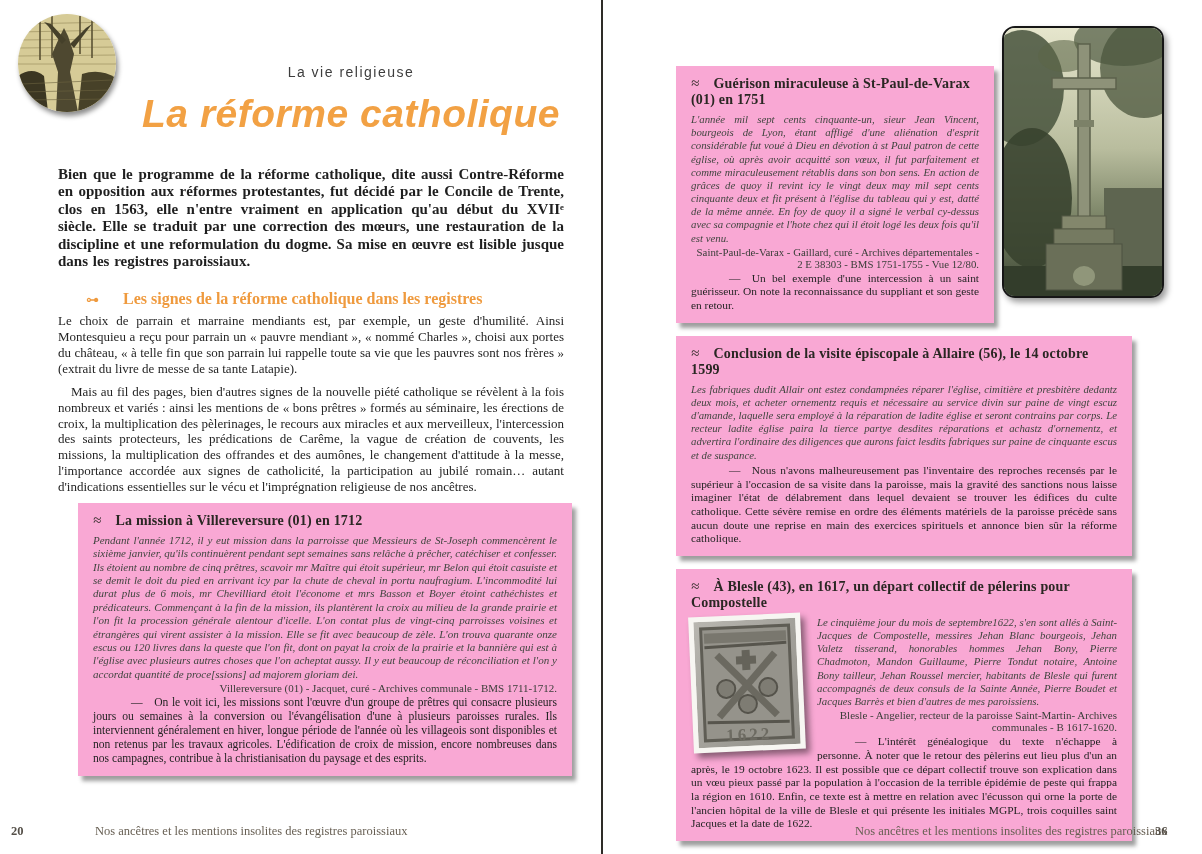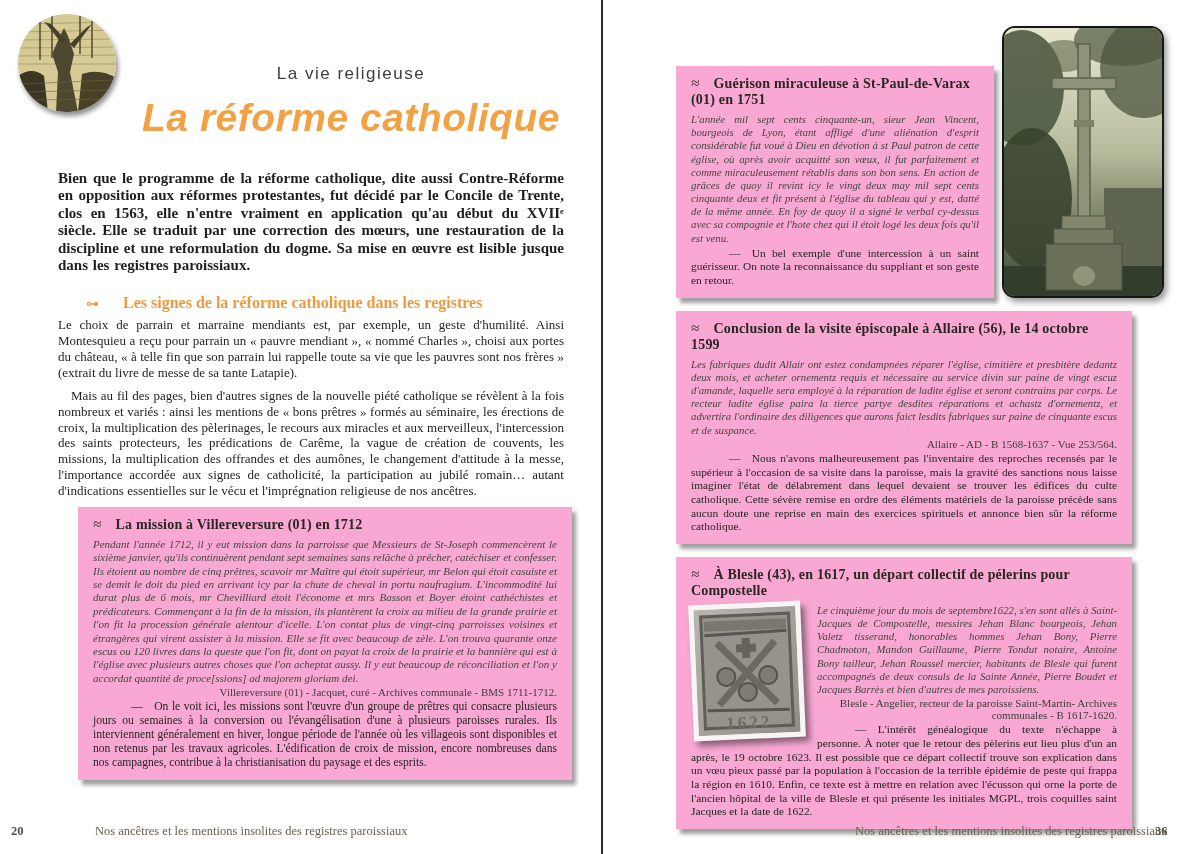--- a/index.html
+++ b/index.html
@@ -17,21 +17,21 @@
   .vignette {
     position:absolute; left:18px; top:14px; width:98px; height:98px;
     border-radius:50%; overflow:hidden;
     box-shadow:2px 4px 5px rgba(0,0,0,.45);
   }
   .vignette svg { display:block; }
 
   .head { margin:64px 0 0 112px; width:478px; text-align:center; }
   .kicker {
     font-family:"Liberation Sans", sans-serif; font-weight:400;
-    font-size:17px; letter-spacing:1.5px; color:#3d3d3d;
+    font-size:14px; letter-spacing:1.5px; color:#3d3d3d;
   }
   .main-title {
     margin-top:12px;
     font-family:"Liberation Sans", sans-serif; font-weight:700;
     font-size:39px; letter-spacing:.5px; color:#f2a144;font-style:italic;
   }
 
   .intro {
     margin:30px 0 0 58px; width:506px;
     font-weight:700; font-size:15px; line-height:1.16;
@@ -193,27 +193,27 @@
         <ellipse cx="80" cy="248" rx="11" ry="10" fill="#9aa083" opacity="0.8"></ellipse>
       </svg>
     </div>
     <div class="photo-caption">Une croix de mission.</div>
 
     <div class="rcol">
 
       <div class="xbox xbox-narrow">
         <h3><span class="orn-box">≈</span><span>Guérison miraculeuse à St-Paul-de-Varax (01) en 1751</span></h3>
         <p class="quote">L'année mil sept cents cinquante-un, sieur Jean Vincent, bourgeois de Lyon, étant affligé d'une aliénation d'esprit considérable fut voué à Dieu en dévotion à st Paul patron de cette église, où après avoir acquitté son vœux, il fut parfaitement et comme miraculeusement rétablis dans son bon sens. En action de grâces de quoy il revint icy le vingt deux may mil sept cents cinquante deux et fit présent à l'église du tableau qui y est, datté de la même année. En foy de quoy il a signé le verbal cy-dessus avec sa compagnie et l'hote chez qui il étoit logé les deux fois qu'il est venu.</p>
+        <p class="src">Saint-Paul-de-Varax - Gaillard, curé - Archives départementales - 2 E 38303 - BMS 1751-1755 - Vue 12/80.</p>
         <p class="comment">— Un bel exemple d'une intercession à un saint guérisseur. On note la reconnaissance du suppliant et son geste en retour.</p>
       </div>
 
       <div class="xbox xbox-wide">
         <h3><span class="orn-box">≈</span><span>Conclusion de la visite épiscopale à Allaire (56), le 14 octobre 1599</span></h3>
         <p class="quote">Les fabriques dudit Allair ont estez condampnées réparer l'église, cimitière et presbitère dedantz deux mois, et acheter ornementz requis et nécessaire au service divin sur paine de vingt escuz d'amande, laquelle sera employé à la réparation de ladite église et seront contrains par corps. Le recteur ladite église paira la tierce partye desdites réparations et achastz d'ornementz, et advertira l'ordinaire des diligences que aurons faict lesdits fabriques sur paine de cinquante escus et de suspance.</p>
-        <p class="src">Allaire - AD - B 1568-1637 - Vue 253/564.</p>
         <p class="comment">— Nous n'avons malheureusement pas l'inventaire des reproches recensés par le supérieur à l'occasion de sa visite dans la paroisse, mais la gravité des sanctions nous laisse imaginer l'état de délabrement dans lequel devaient se trouver les édifices du culte catholique. Cette sévère remise en ordre des éléments matériels de la paroisse précède sans aucun doute une reprise en main des exercices spirituels et annonce bien sûr la réforme catholique.</p>
       </div>
 
       <div class="xbox xbox-wide">
         <h3><span class="orn-box">≈</span><span>À Blesle (43), en 1617, un départ collectif de pélerins pour Compostelle</span></h3>
         <div class="stone-frame">
           <svg width="102" height="126" viewBox="0 0 102 126">
             <defs>
               <linearGradient id="stone" x1="0" y1="0" x2="1" y2="1">
                 <stop offset="0" stop-color="#b8b6b0"></stop>

